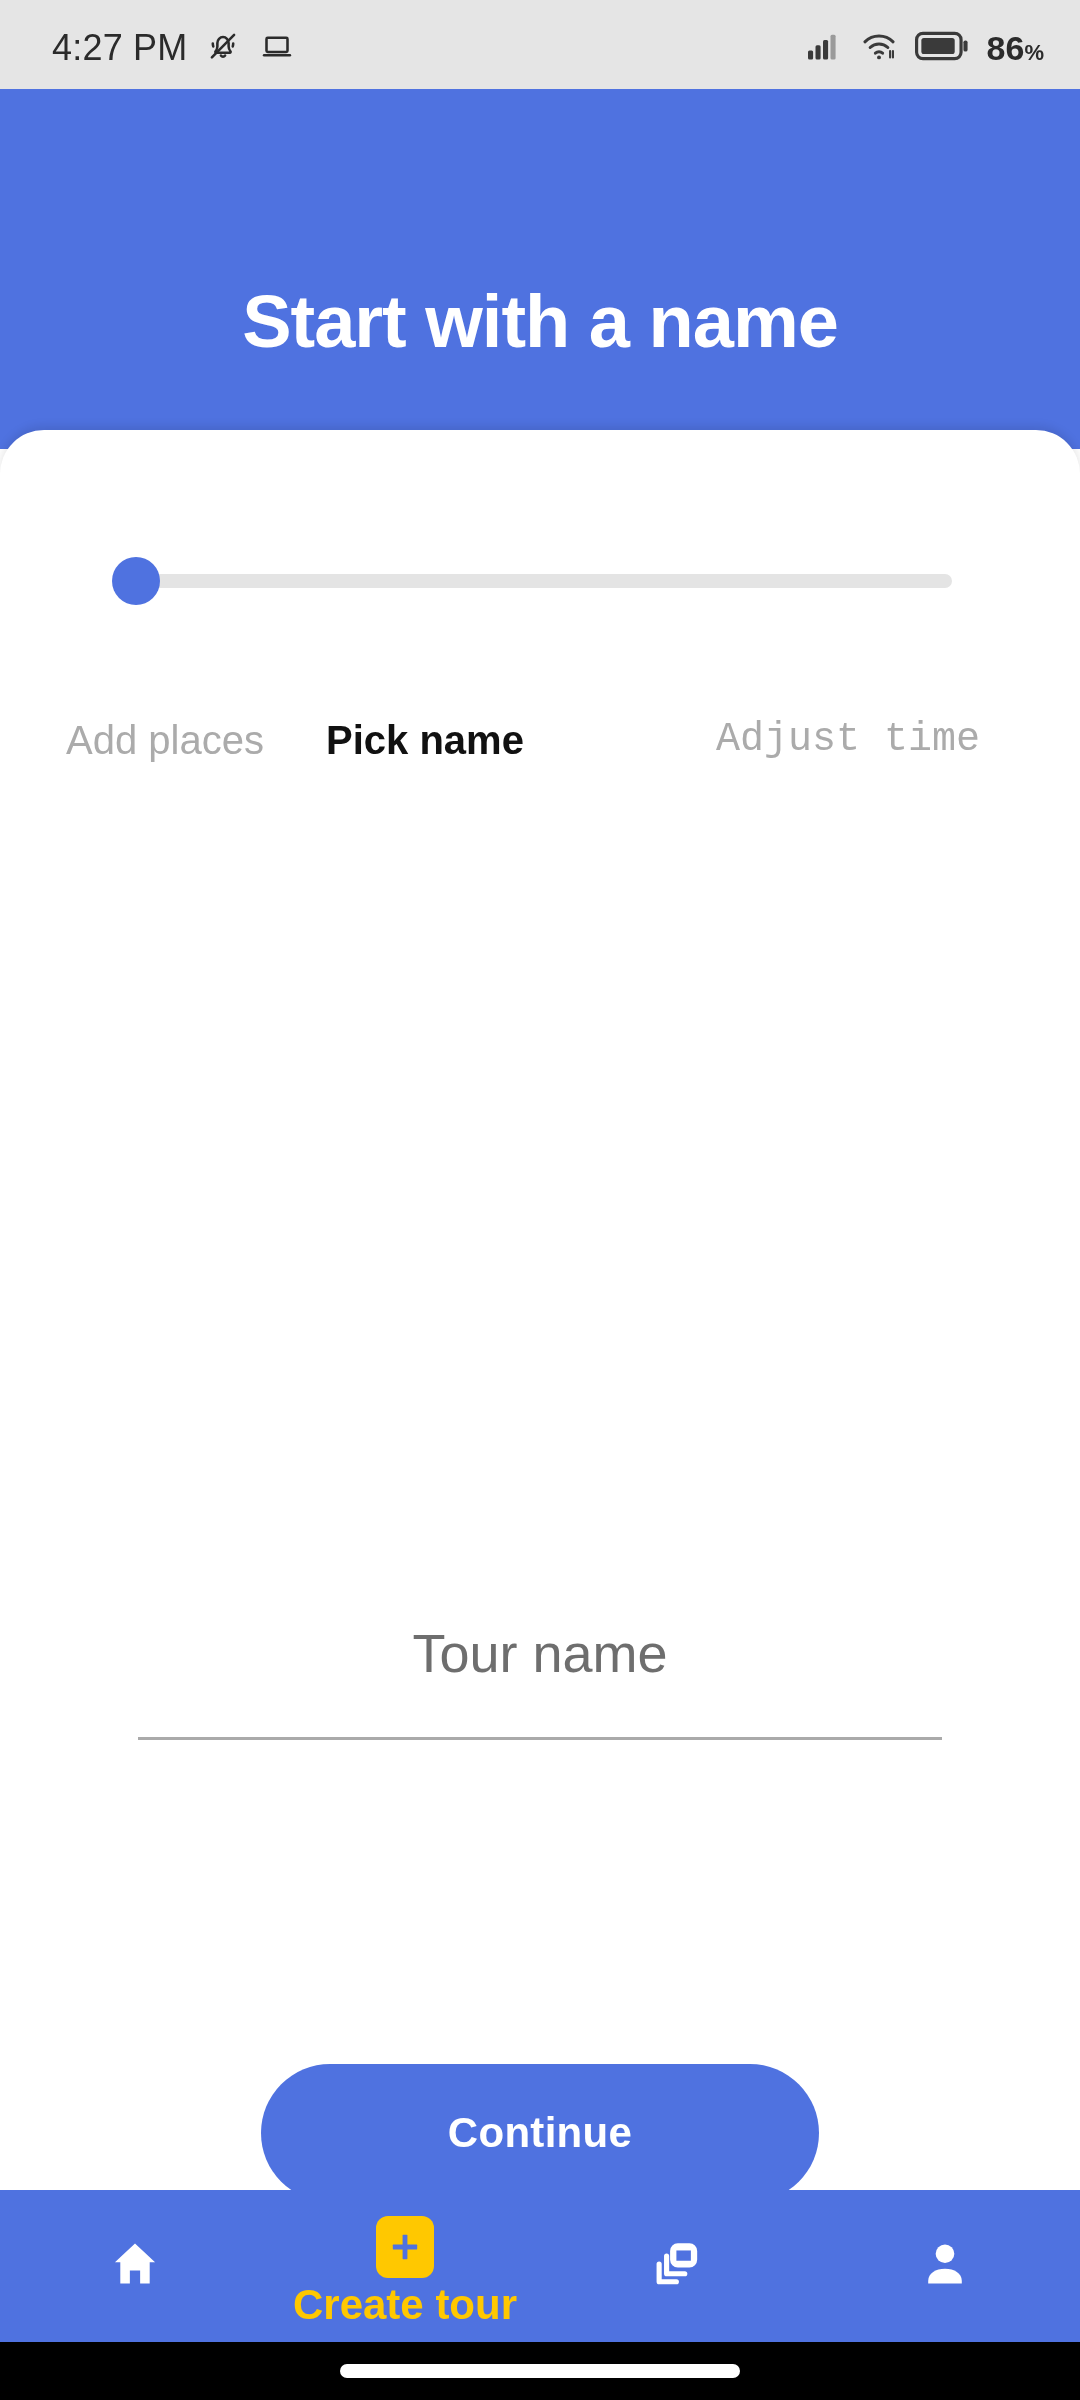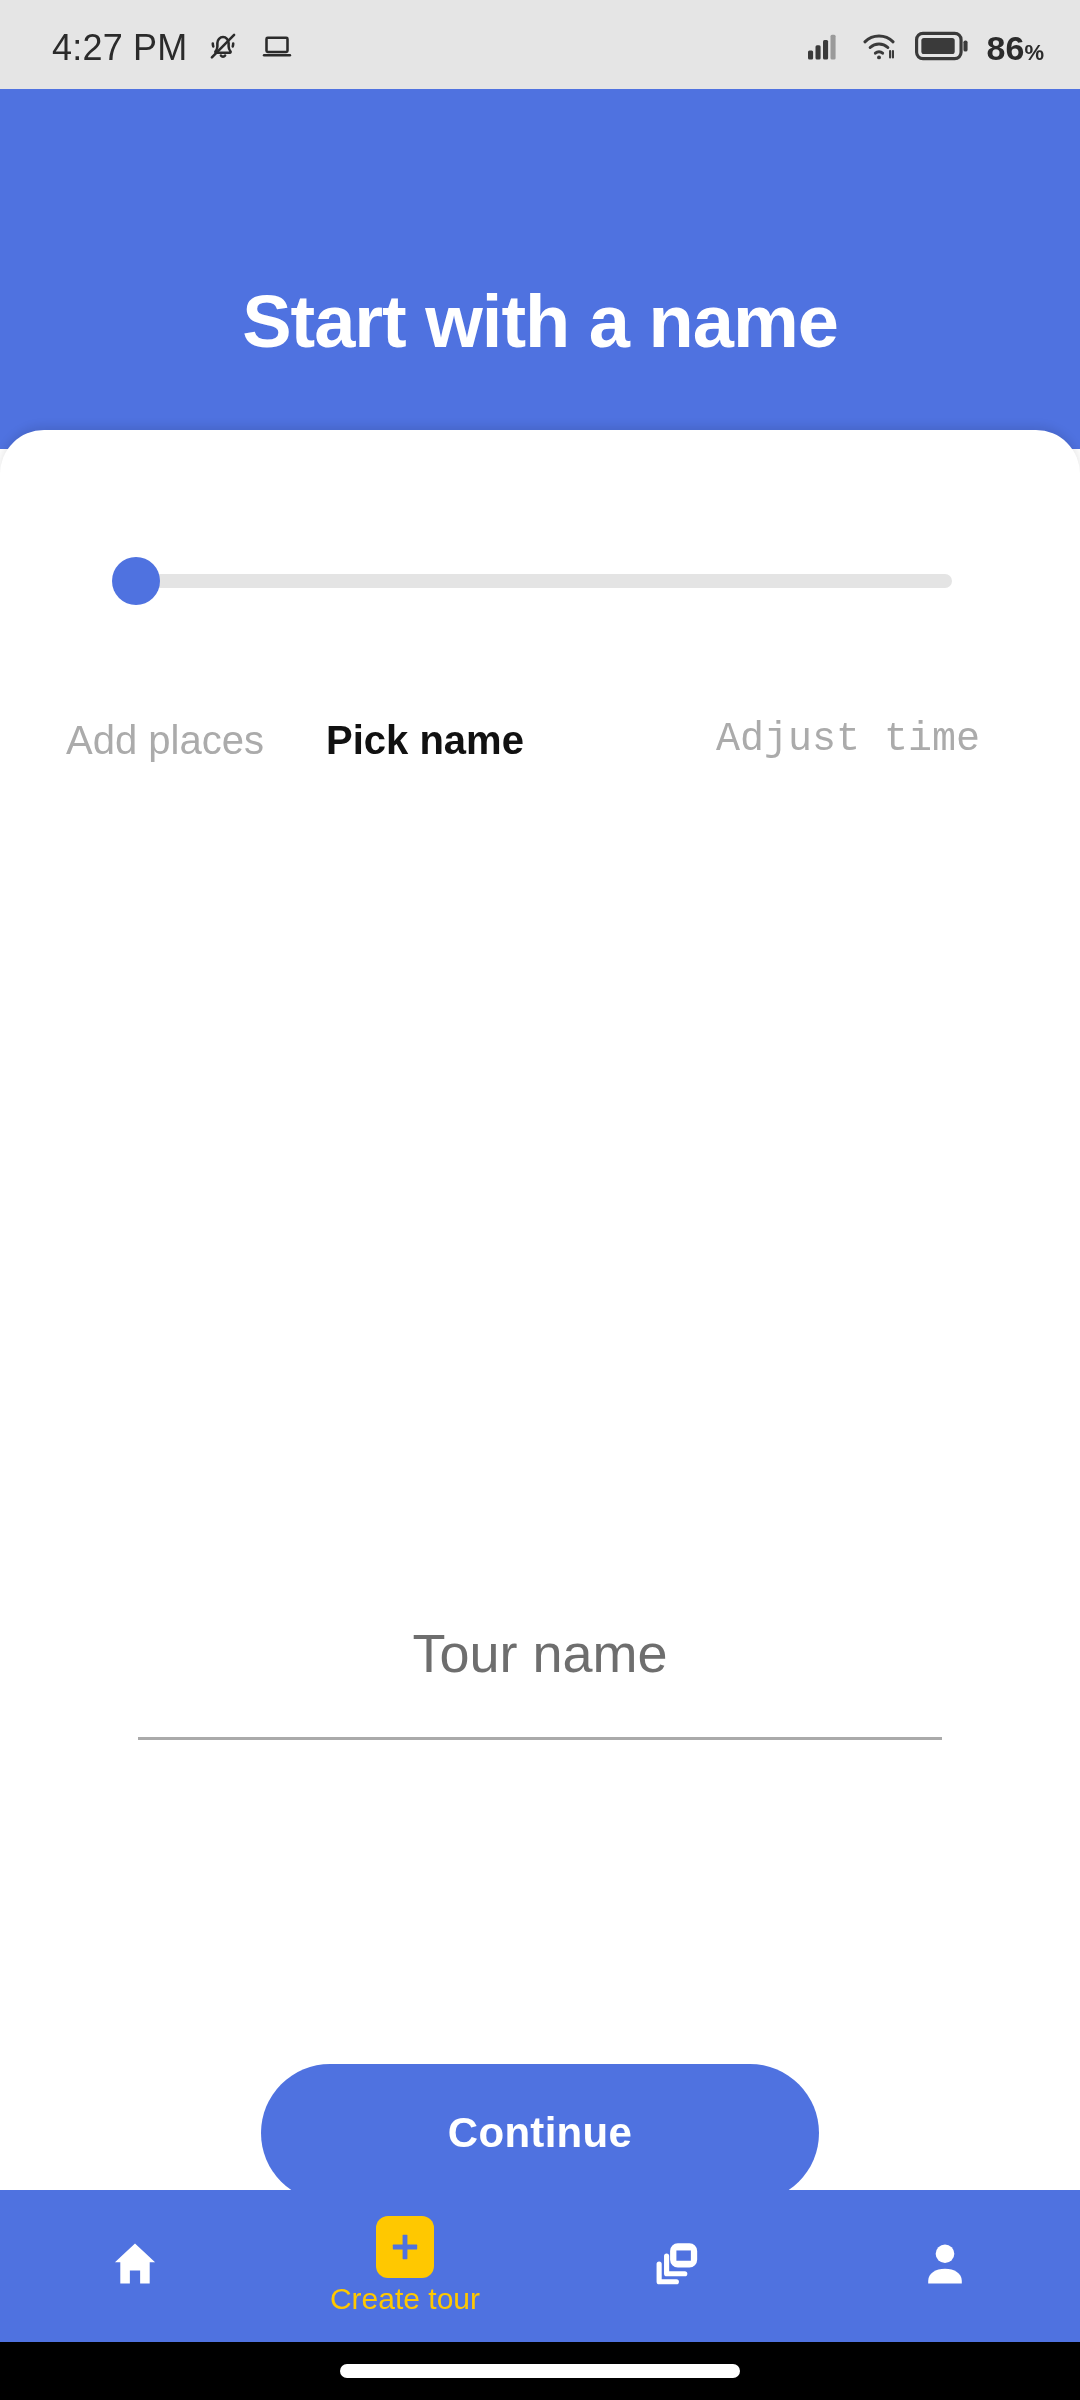--- a/index.html
+++ b/index.html
@@ -221,24 +221,25 @@
   #create-plus-box {
     width: 58px;
     height: 62px;
     background: #ffc800;
     border-radius: 12px;
     display: flex;
     align-items: center;
     justify-content: center;
   }
   #create-tour-label {
-    font-size: 30px;
+    font-size: 42px;
     color: #ffc800;
     line-height: 1;
     white-space: nowrap;
+    font-weight: bold;
   }
 
   
   #gesture-bar {
     position: absolute;
     top: 2342px; left: 0;
     width: 1080px;
     height: 58px;
     background: #000000;
   }

